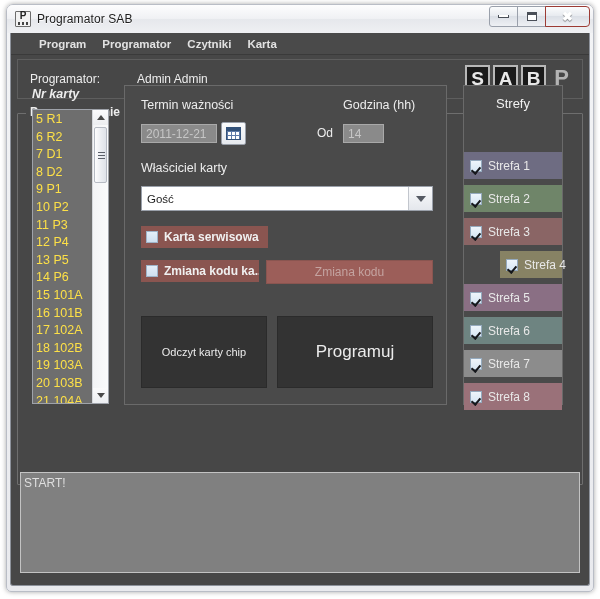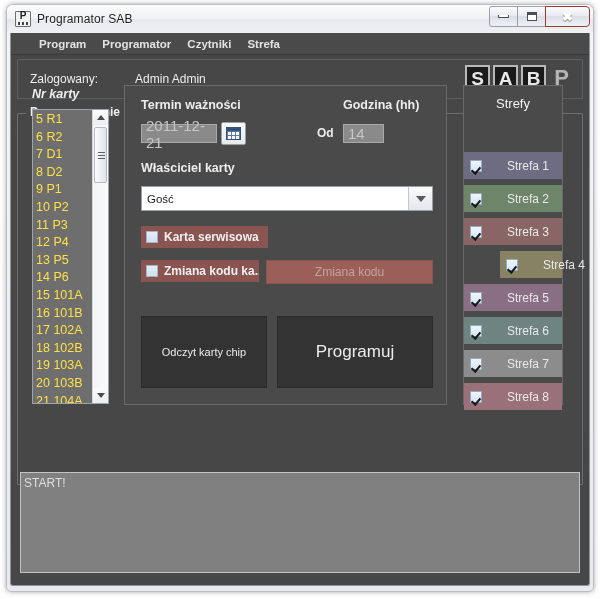--- a/index.html
+++ b/index.html
@@ -209,29 +209,29 @@
 
   
   #form-panel {
     position: absolute; left: 113px; top: 52px;
     width: 323px; height: 320px;
     background: #4a4a4a;
     border: 1px solid #6a6a6a;
   }
   .form-label {
     position: absolute;
-    font-size: 12.5px; font-weight: bold; color: #ededed;
+    font-size: 12.5px; font-weight: normal; color: #ededed;
     white-space: nowrap;
   }
   .disabled-field {
     position: absolute;
     background: #8a8a8a;
     border: 1px solid #a9a9a9;
     color: #c6c6c6;
-    font-size: 15px;
+    font-size: 12px;
     display: flex; align-items: center;
     padding-left: 4px;
   }
   #calendar-btn {
     position: absolute; left: 96px; top: 36px;
     width: 25px; height: 23px;
     background: linear-gradient(to bottom, #fafbfc, #e6e9ee);
     border: 1px solid #9aa0aa;
     border-radius: 2px;
     display: flex; align-items: center; justify-content: center;
@@ -316,21 +316,20 @@
     font-size: 13px; font-weight: normal; color: #f2f2f2;
   }
   #strefy-list {
     position: absolute; left: 0; top: 66px; right: 0;
   }
   .zone-row {
     height: 27px;
     margin-bottom: 6px;
     display: flex; align-items: center;
     padding-left: 6px;
-    gap: 19px;
   }
   .zone-cbx {
     width: 12px; height: 12px; flex: 0 0 12px;
     background: linear-gradient(to bottom, #eef5fb, #d8e7f4);
     border: 1px solid #95aabe;
     margin-right: 6px;
     position: relative;
   }
   .zone-cbx::after {
     content: "";
@@ -375,25 +374,25 @@
       </div>
     </div>
   </div>
 
   <div id="app-body">
 
     <div id="menubar">
       <div class="menu-item">Program</div>
       <div class="menu-item">Programator</div>
       <div class="menu-item">Czytniki</div>
-      <div class="menu-item">Strefa</div>
+      <div class="menu-item">Karta</div>
     </div>
 
     <div id="login-bar">
-      <div id="login-label">Zalogowany:</div>
+      <div id="login-label">Programator:</div>
       <div id="login-user">Admin Admin</div>
       <div id="sabp-logo">
         <div class="logo-box">S</div>
         <div class="logo-box">A</div>
         <div class="logo-box">B</div>
         <div class="logo-plain">P</div>
       </div>
     </div>
 
     <div id="groupbox">

